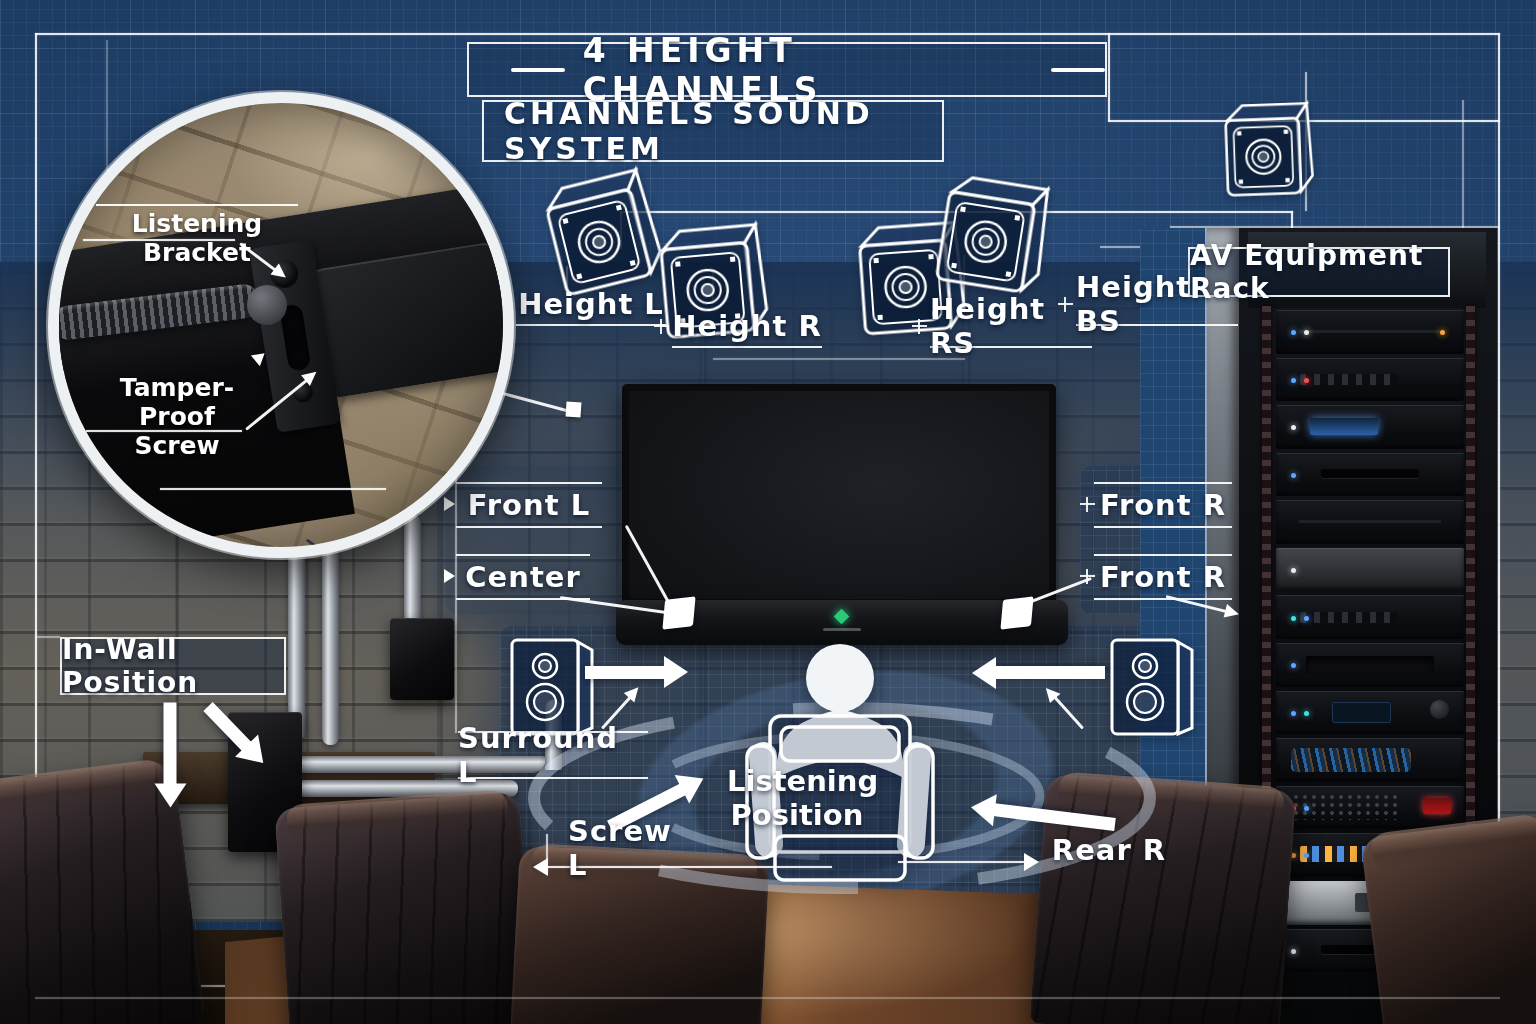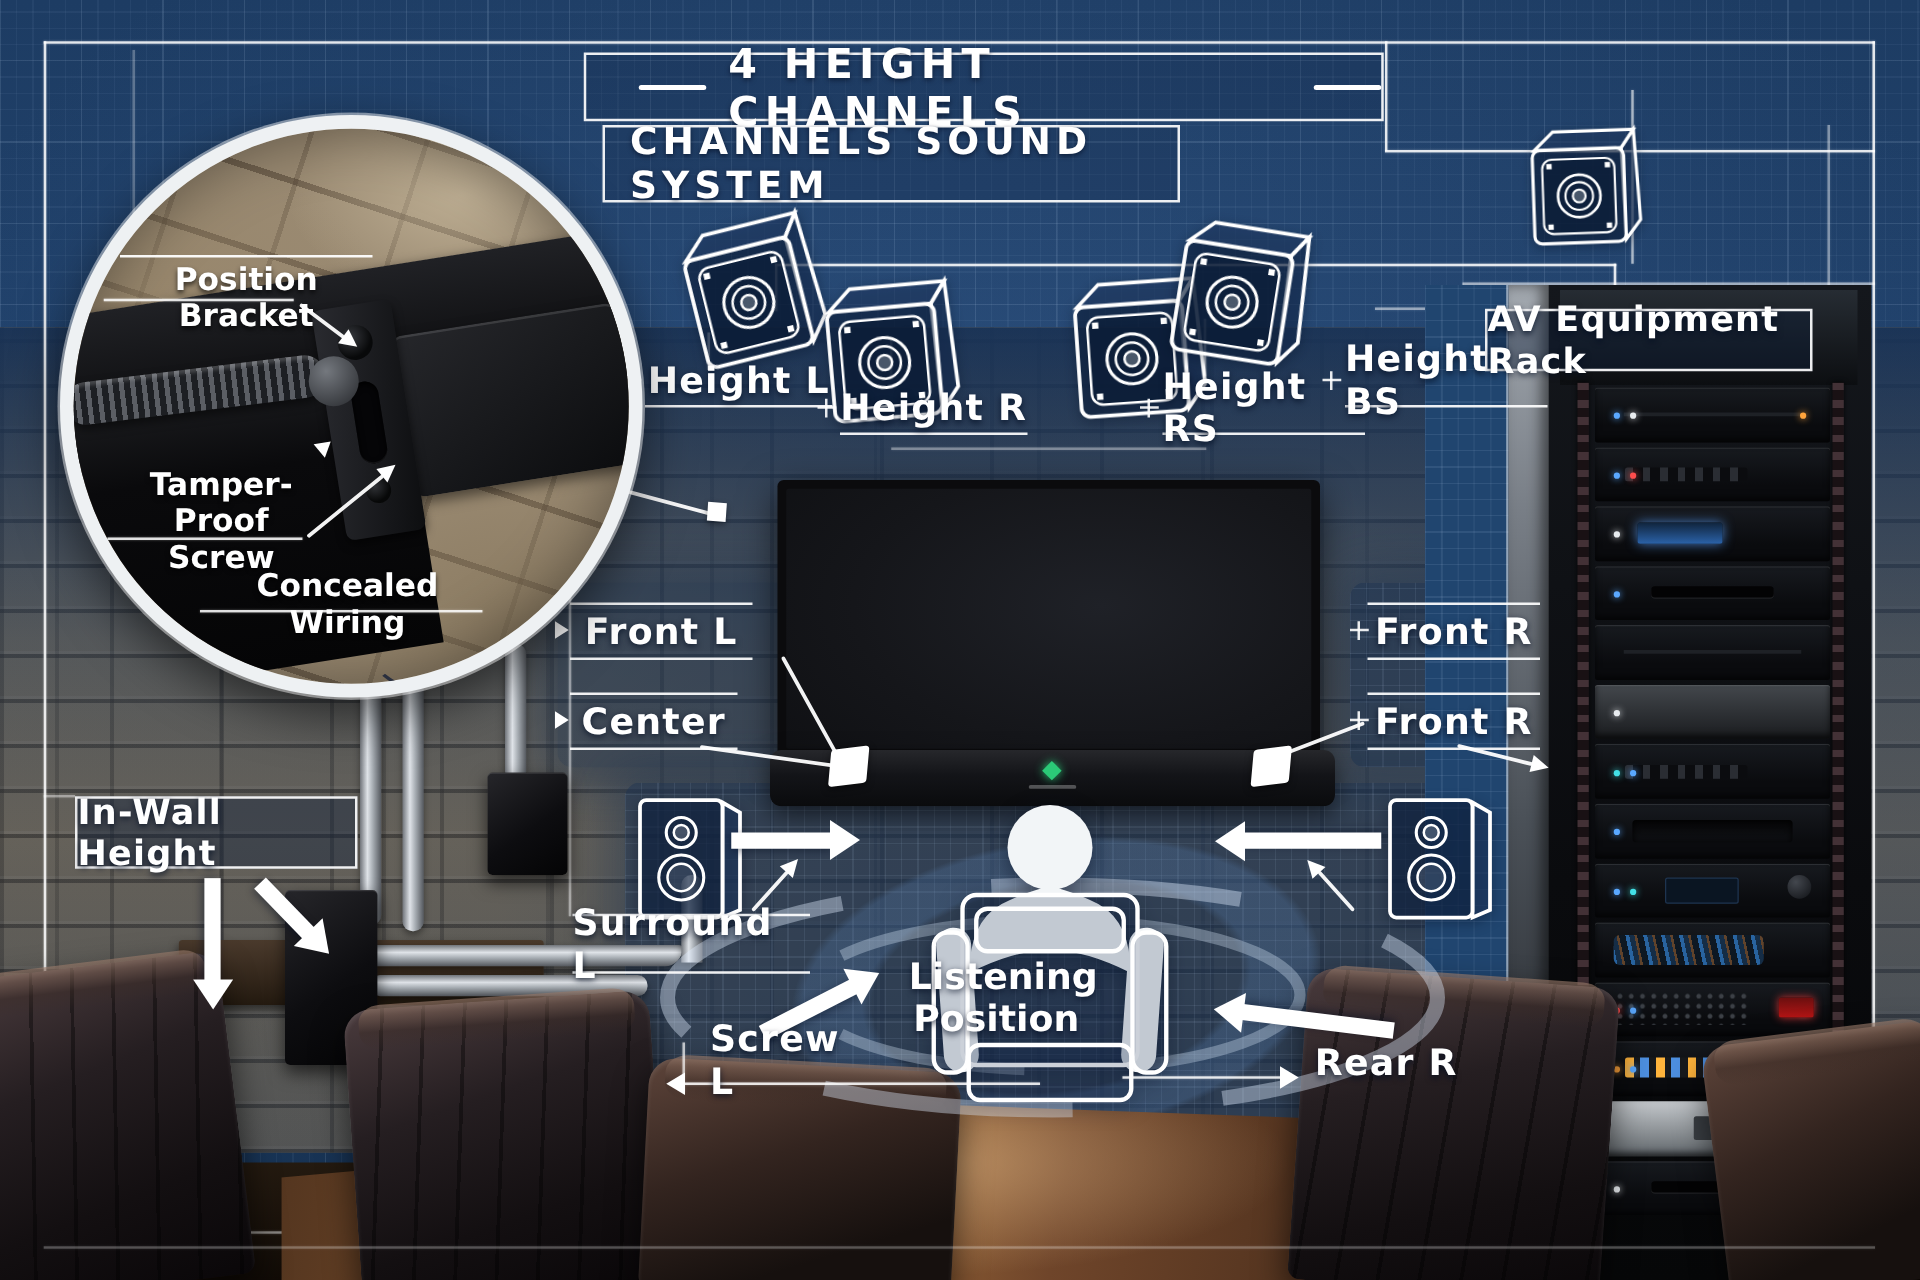--- a/index.html
+++ b/index.html
@@ -428,44 +428,43 @@
       <span>Surround L</span>
     </div>
   <div class="lbl" style="left:568px;top:828px;width:128px;height:40px;z-index:8">
       <span>Screw L</span>
     </div>
   <div class="lbl" style="left:1044px;top:830px;width:130px;height:40px;z-index:8">
       <span>Rear R</span>
     </div>
 
   <div class="lbl boxlbl" style="left:60px;top:637px;width:226px;height:58px;font-size:28px;z-index:8">
-      <span>In-Wall Height</span>
+      <span>In-Wall Position</span>
     </div>
   <div class="lbl boxlbl" style="left:1188px;top:247px;width:262px;height:50px;font-size:28px;z-index:8">
       <span>AV Equipment Rack</span>
     </div>
 
   <div class="abs circle" style="z-index:9">
     <div class="ib" style="left:-50px;top:112px;width:580px;height:118px;transform:rotate(-9deg);background:linear-gradient(180deg,#202125,#060607);box-shadow:0 4px 10px rgba(0,0,0,.6)"></div>
     <div class="ib" style="left:-50px;top:208px;width:330px;height:230px;transform:rotate(-9deg);background:linear-gradient(180deg,#1b1c1f 0%,#0a0a0c 30%,#050506 100%);box-shadow:inset 0 2px 0 rgba(255,255,255,.10)"></div>
     <div class="ib" style="left:258px;top:152px;width:190px;height:130px;transform:rotate(-9deg);border-radius:14px;background:linear-gradient(150deg,#26272b,#0b0c0e);box-shadow:inset 0 2px 0 rgba(255,255,255,.12), 0 5px 10px rgba(0,0,0,.5)"></div>
     <div class="ib" style="left:204px;top:140px;width:64px;height:186px;transform:rotate(-9deg);border-radius:7px;background:linear-gradient(100deg,#2a2b30,#0d0e10);box-shadow:0 4px 8px rgba(0,0,0,.55)">
       <div style="position:absolute;left:17px;top:16px;width:28px;height:28px;border-radius:50%;background:radial-gradient(circle at 38% 32%, #36383d 0%, #08090a 65%)"></div>
       <div style="position:absolute;left:21px;top:62px;width:22px;height:66px;border-radius:11px;background:#050507;box-shadow:inset 0 2px 5px #000, inset 0 -1px 0 rgba(255,255,255,.08)"></div>
       <div style="position:absolute;left:21px;top:140px;width:20px;height:20px;border-radius:50%;background:radial-gradient(circle at 38% 32%, #303236 0%, #070808 65%)"></div>
     </div>
     <div class="ib" style="left:-8px;top:192px;width:210px;height:34px;transform:rotate(-7deg);border-radius:17px;background:repeating-linear-gradient(90deg,#5b5e64 0 4px,#1d1f23 4px 9px);box-shadow:0 4px 8px rgba(0,0,0,.5), inset 0 3px 3px rgba(255,255,255,.18)"></div>
     <div class="ib" style="left:188px;top:182px;width:40px;height:40px;border-radius:50%;background:radial-gradient(circle at 35% 30%,#74787e,#26282c)"></div>
     <div class="wire" style="left:150px;top:352px;width:260px;height:120px"></div>
     <div class="wire" style="left:230px;top:380px;width:220px;height:90px;transform:rotate(8deg)"></div>
   </div>
 
-  <div class="ilbl" style="left:96px;top:204px;width:202px;border-top:2px solid rgba(255,255,255,.95);padding-top:4px;z-index:10"><span>Position Bracket</span></div>
+  <div class="ilbl" style="left:96px;top:204px;width:202px;border-top:2px solid rgba(255,255,255,.95);padding-top:4px;z-index:10"><span>Listening Bracket</span></div>
   <div class="ln" style="left:83px;top:239px;width:152px;z-index:10"></div>
   <div class="tl head" style="left:240px;top:242px;width:44px;transform:rotate(37deg);z-index:10"></div>
   <div class="ilbl" style="left:92px;top:374px;width:170px;z-index:10"><span>Tamper-Proof</span><br><span>Screw</span></div>
   <div class="ln" style="left:86px;top:430px;width:156px;z-index:10"></div>
   <div class="tl head" style="left:246px;top:428px;width:78px;transform:rotate(-39deg);z-index:10"></div>
   <div class="tri-r" style="left:254px;top:350px;transform:rotate(-40deg);border-left-width:12px;border-top-width:7px;border-bottom-width:7px;z-index:10"></div>
-  <div class="ilbl" style="left:170px;top:455px;width:216px;z-index:10"><span>Concealed Wiring</span></div>
   <div class="ln" style="left:160px;top:488px;width:226px;z-index:10"></div>
 
 </div>
 
 </body></html>

